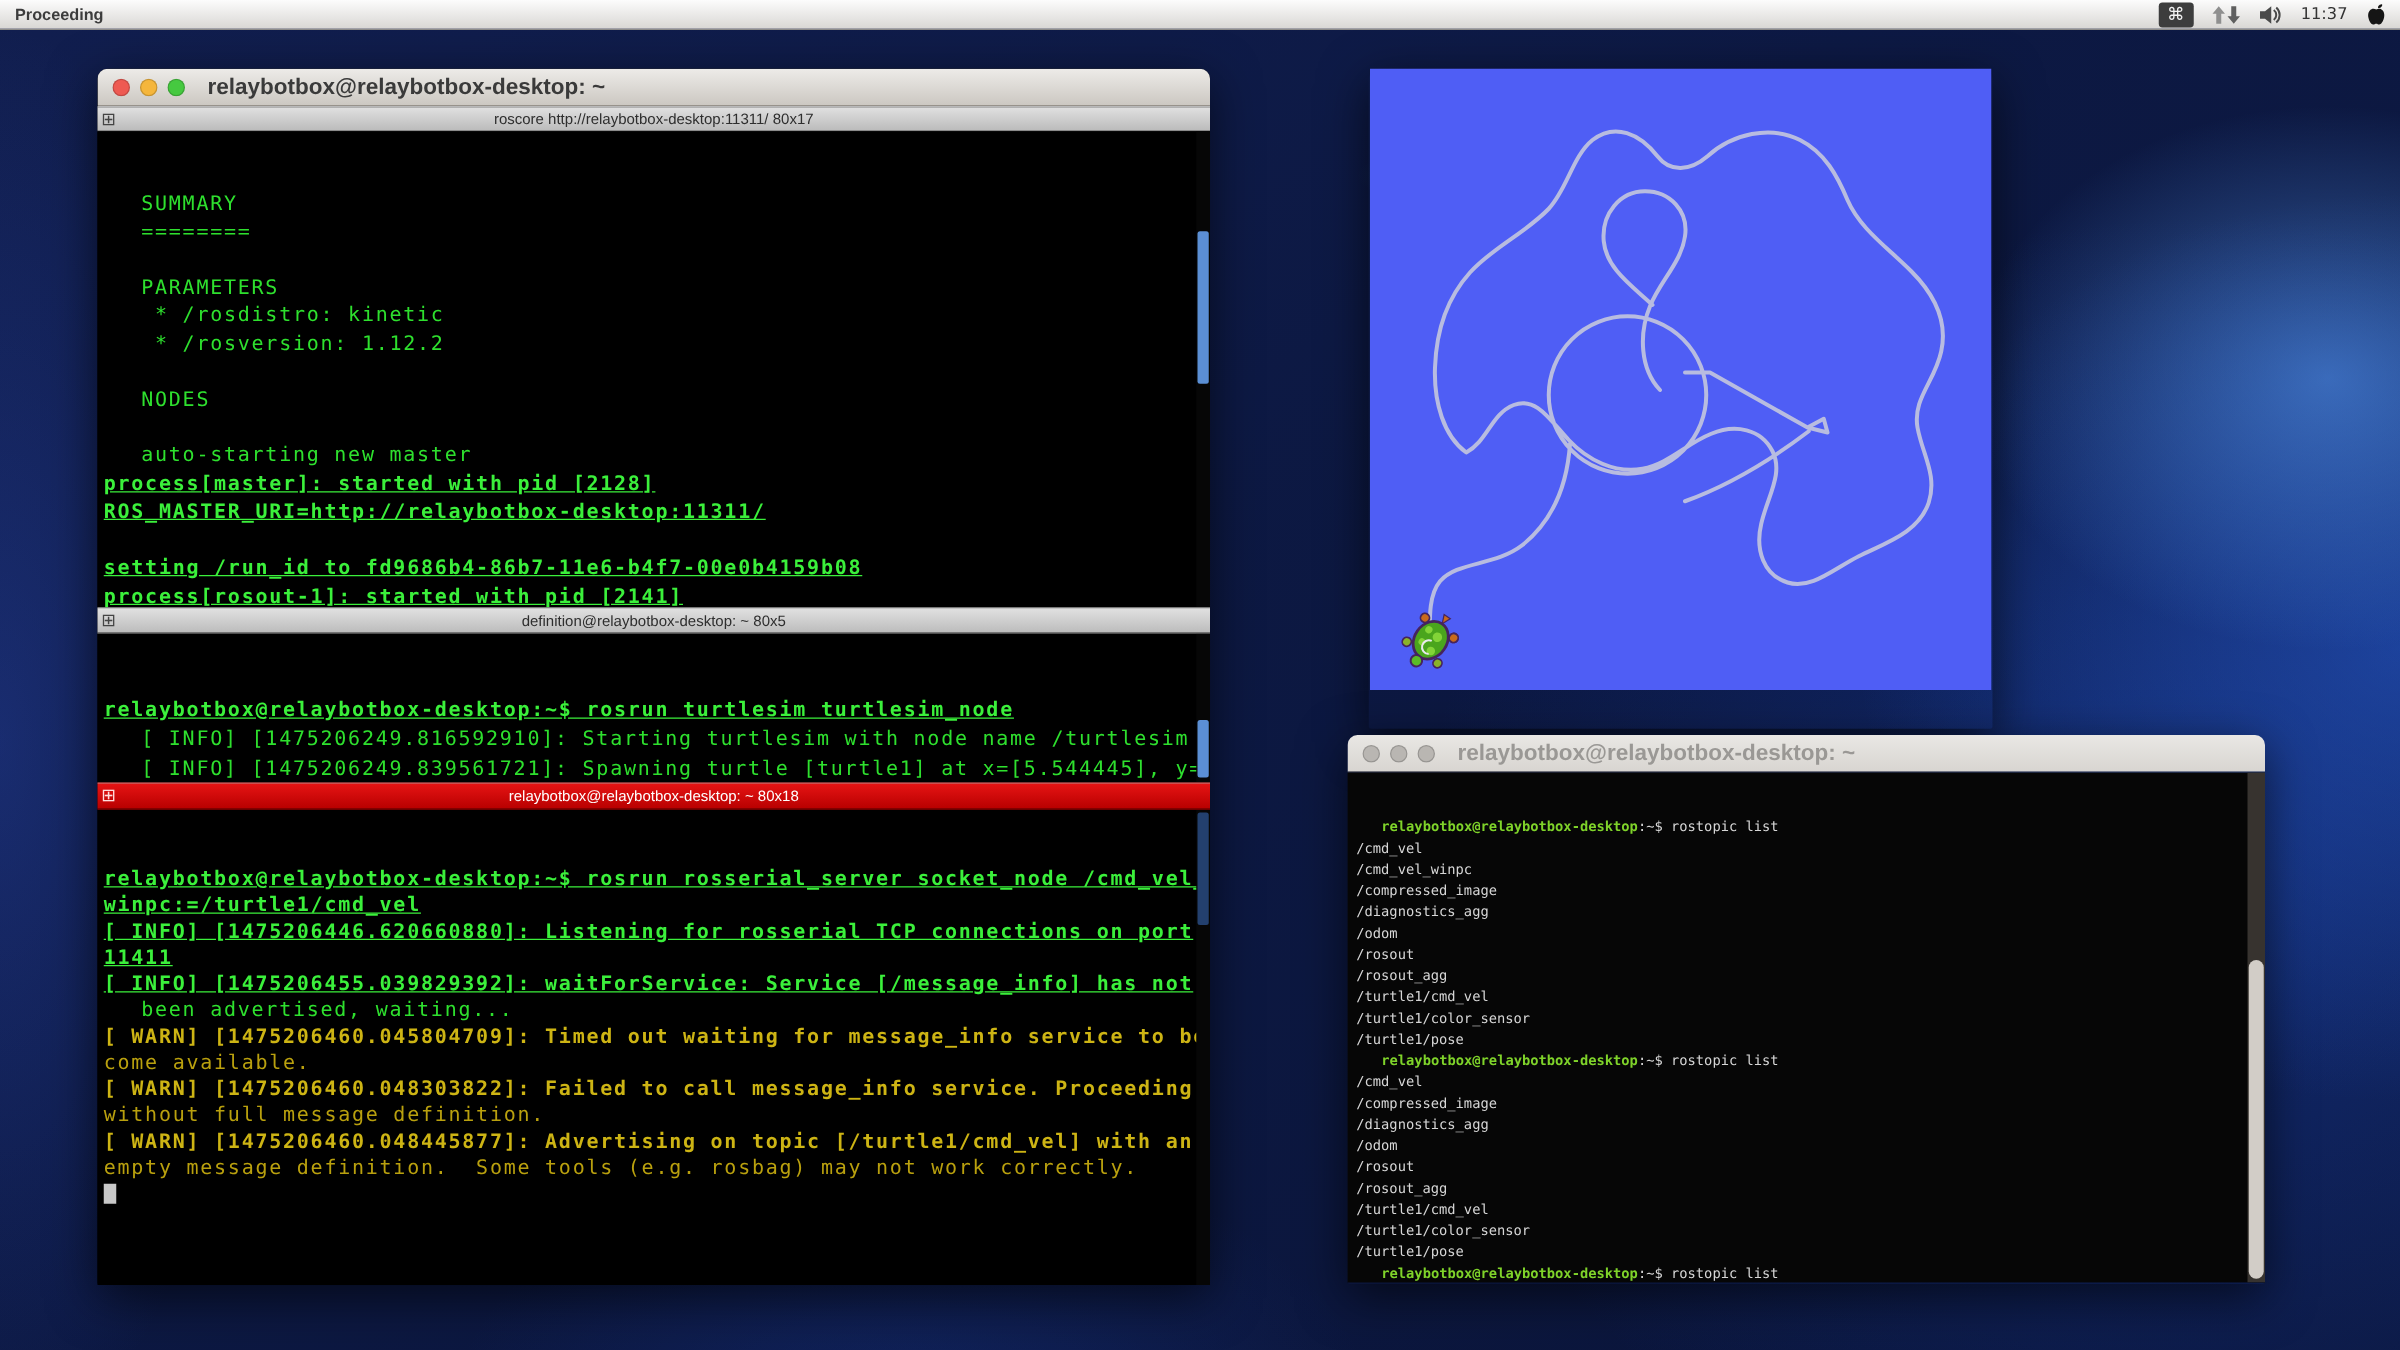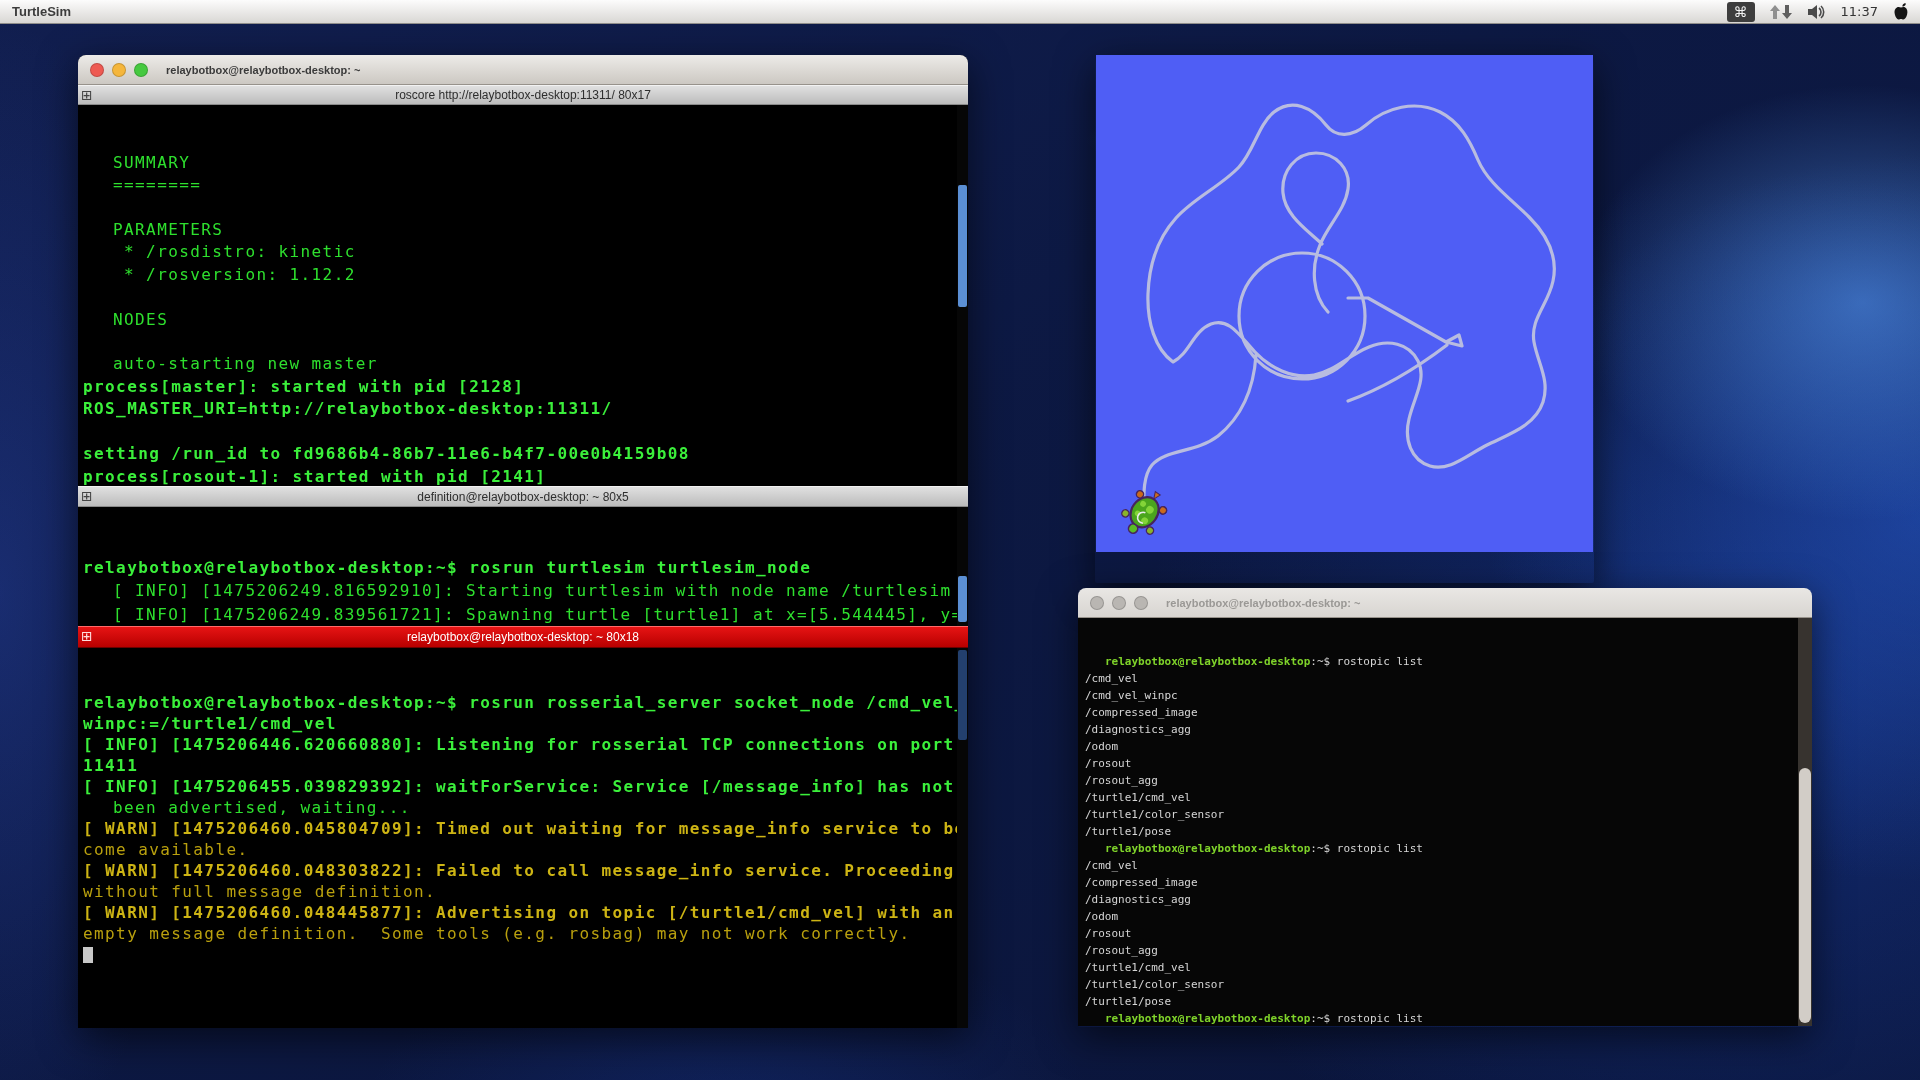--- a/index.html
+++ b/index.html
@@ -33,21 +33,21 @@
   .tray-icon{ display:flex; align-items:center; }
 
   
   .window{ position:absolute; box-shadow:0 10px 38px rgba(0,0,0,.6); border-radius:8px 8px 2px 2px; }
   .titlebar{
     height:30px; display:flex; align-items:center; padding-left:12px;
     background:linear-gradient(#edebe8,#ccc8c2); border-bottom:1px solid #97928b;
     border-radius:8px 8px 0 0; position:relative;
   }
   .titlebar.inactive{ background:linear-gradient(#e9e7e4,#d8d5d1); }
-  .win-title{ font-size:11px; font-weight:bold; color:#3a3a3a; margin-left:10px; white-space:nowrap; }
+  .win-title{ font-size:18px; font-weight:bold; color:#3a3a3a; margin-left:10px; white-space:nowrap; }
   .titlebar.inactive .win-title{ color:#9a9895; }
   .tl-btn{ width:14px; height:14px; border-radius:50%; margin-right:8px; border:1px solid rgba(0,0,0,.18); }
   .tl-red{ background:#ee5a52; } .tl-yellow{ background:#f5b63c; } .tl-green{ background:#46c940; }
   .tl-gray{ background:#b9b6b2; }
 
   
   .pane-titlebar{
     height:20px; background:linear-gradient(#e0e0e0,#bcbcbc);
     border-top:1px solid #f2f2f2; border-bottom:1px solid #8a8a8a;
     display:flex; align-items:center; justify-content:center; position:relative;
@@ -60,21 +60,21 @@
 
   .pane-content{
     position:relative; background:#000; overflow:hidden;
     font-family:"DejaVu Sans Mono",monospace; padding:2px 14px 0 5px; white-space:pre;
   }
   .p1{ height:381px; font-size:16px; letter-spacing:1.4px; line-height:22.4px; }
   .p2{ height:119px; font-size:16px; letter-spacing:1.4px; line-height:23.4px; }
   .p3{ height:380px; font-size:16px; letter-spacing:1.4px; line-height:21px; }
 
   .seg-g { color:#2ee02e;margin-left:30px; }
-  .seg-gb{ color:#3bf03b; font-weight:bold; }
+  .seg-gb{ color:#3bf03b; font-weight:bold;text-decoration:underline; }
   .seg-y { color:#b9a00e; }
   .seg-yb{ color:#cdb414; font-weight:bold; }
   .seg-pg{ color:#7fd32a; font-weight:bold;margin-left:20px; }
   .seg-w { color:#d6d6d6;text-align:center; }
   .cursor-solid { display:inline-block; width:10px; height:16px; background:#c8c8c8; vertical-align:-3px; }
 
   .pane-scroll{ position:absolute; top:0; right:0; width:11px; height:100%; background:#060606; }
   .pane-thumb{ position:absolute; right:1px; width:9px; background:#5b8fd4; border-radius:2px; }
 
   
@@ -95,21 +95,21 @@
   #win-terminator{ left:78px; top:55px; width:890px; height:973px; background:#000; }
 
   .tline{ min-height:1em; }
 </style>
 </head>
 <body>
 
 <div class="desktop">
 
   <div class="menubar">
-    <span class="menubar-app">TurtleSim</span>
+    <span class="menubar-app">Proceeding</span>
     <div class="menubar-right">
       <div class="kbd-badge">
         <span>⌘</span>
       </div>
       <span class="tray-icon">
         <svg width="24" height="16" viewBox="0 0 24 16">
           <path d="M6,1 L11,7 H8 V15 H4 V7 H1 Z" fill="#8f8f8f"></path>
           <path d="M18,15 L13,9 H16 V1 H20 V9 H23 Z" fill="#5f5f5f"></path>
         </svg>
       </span>

